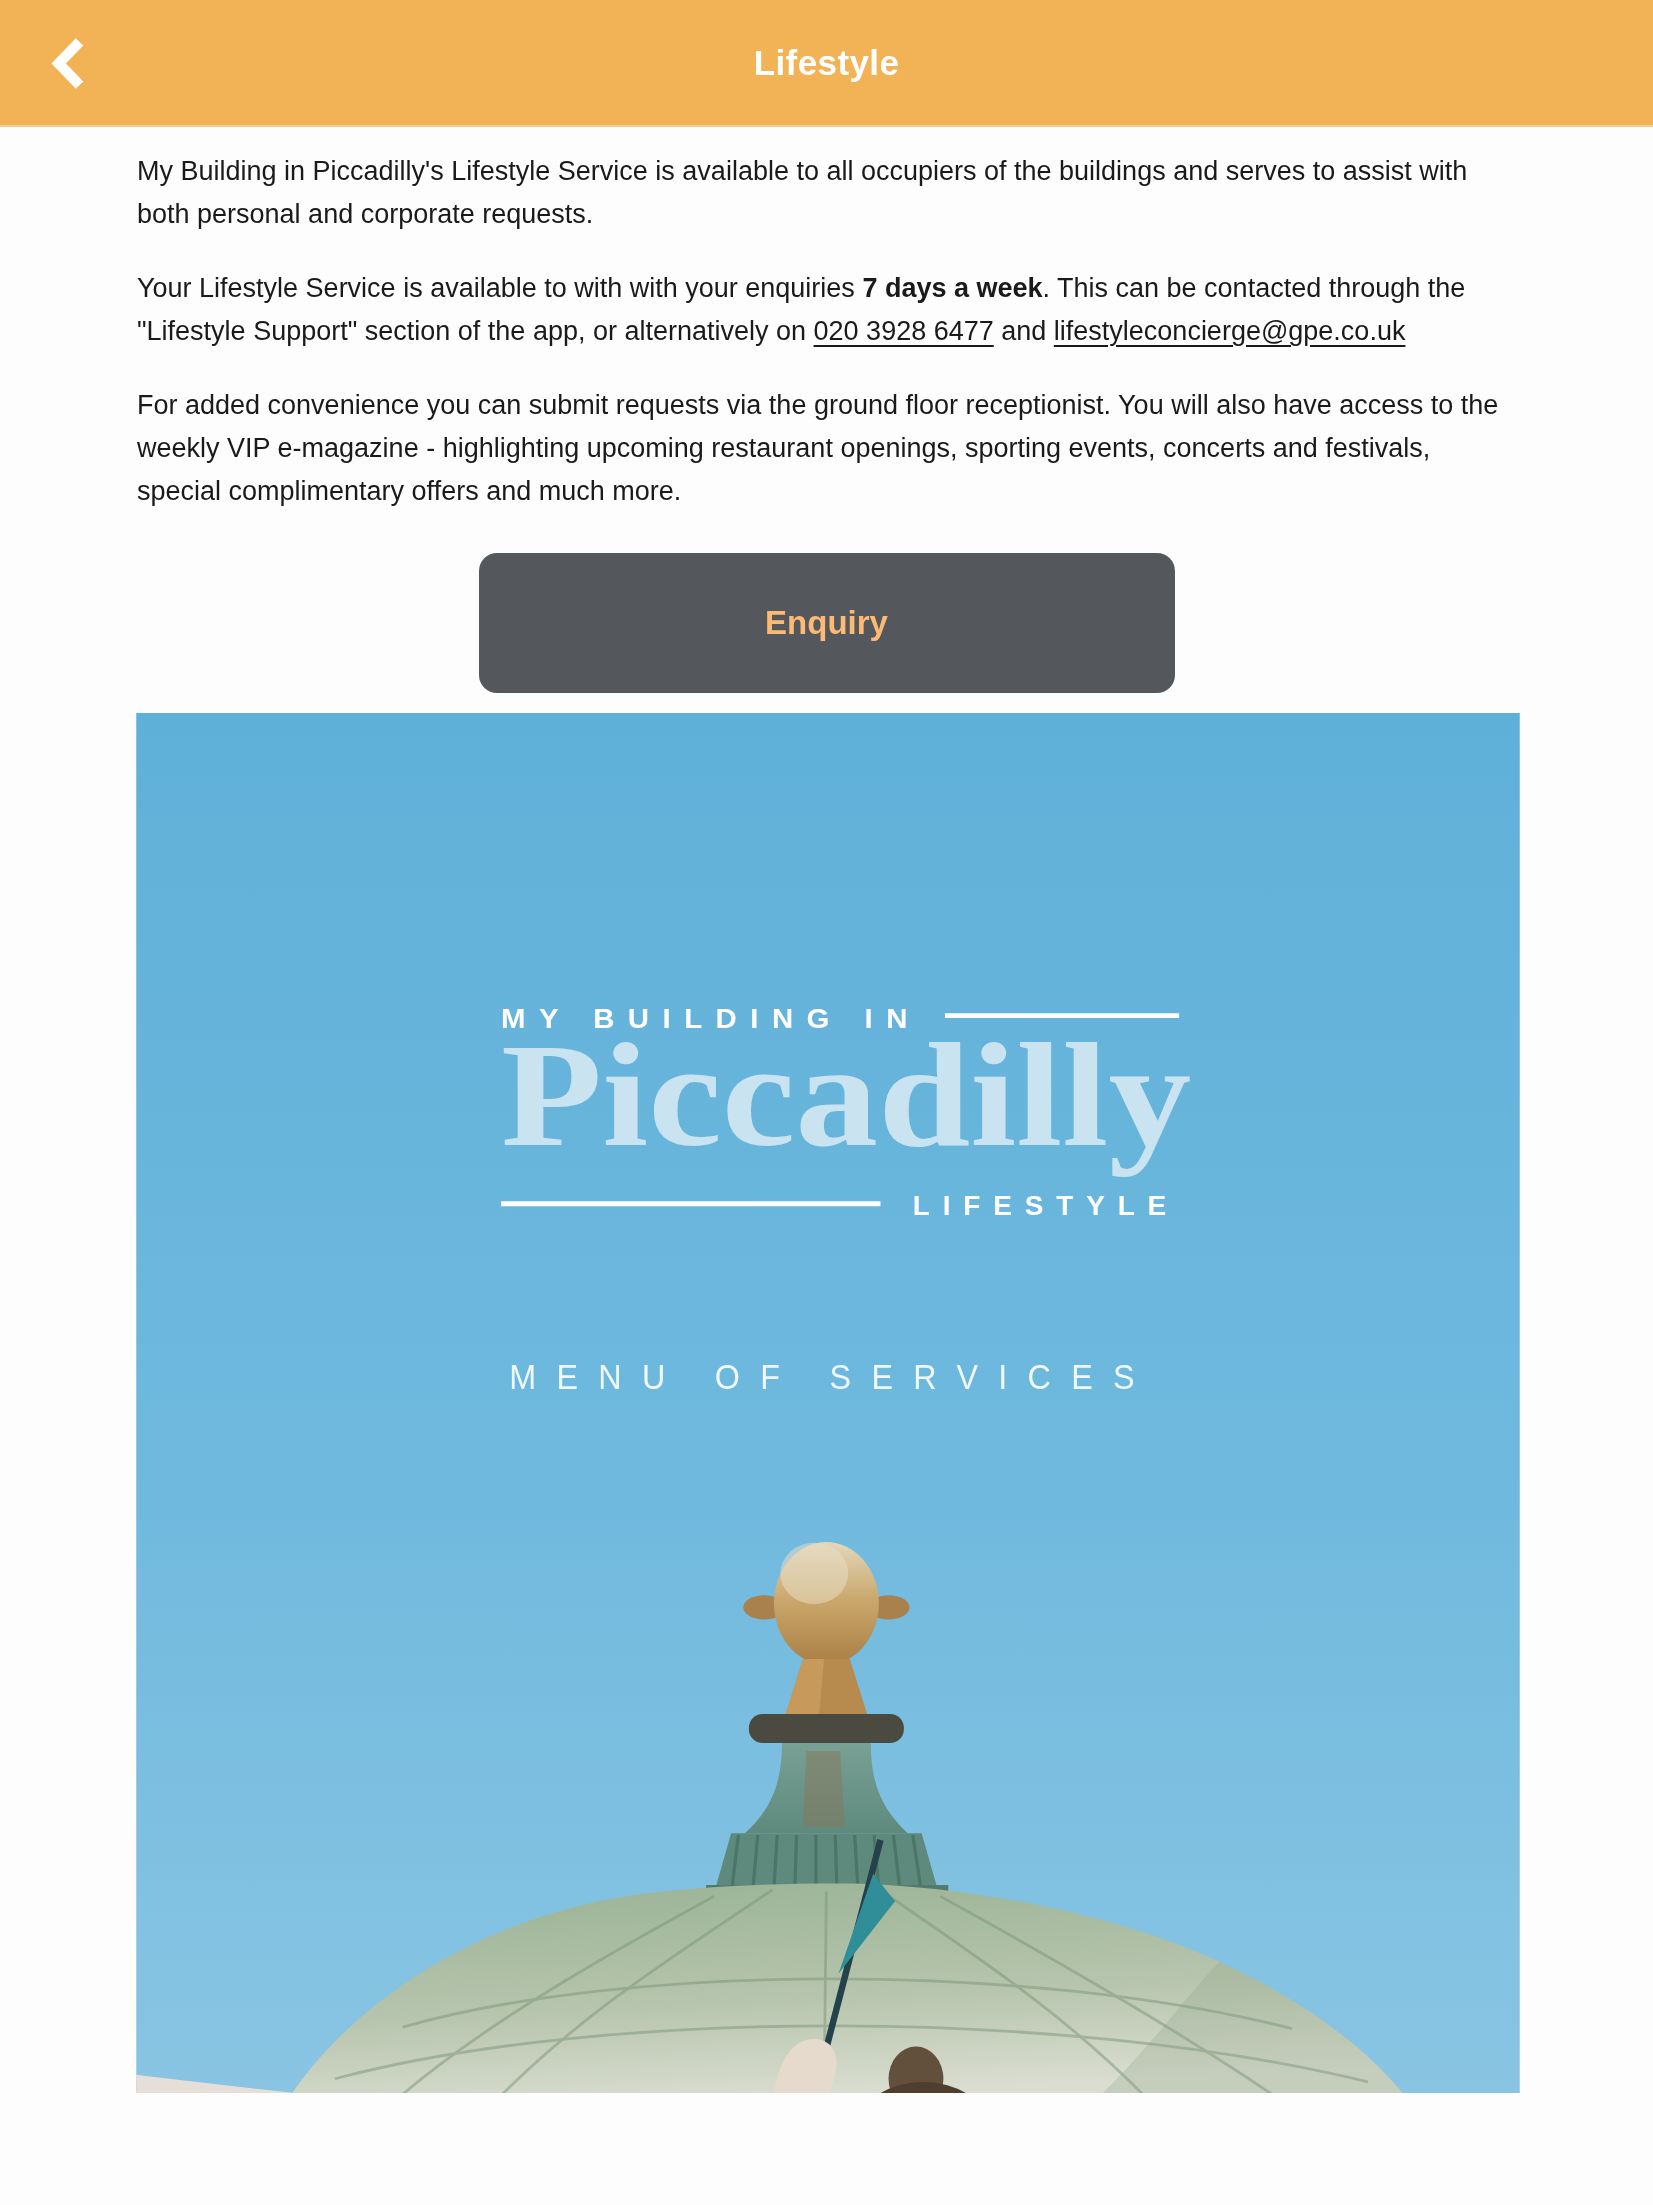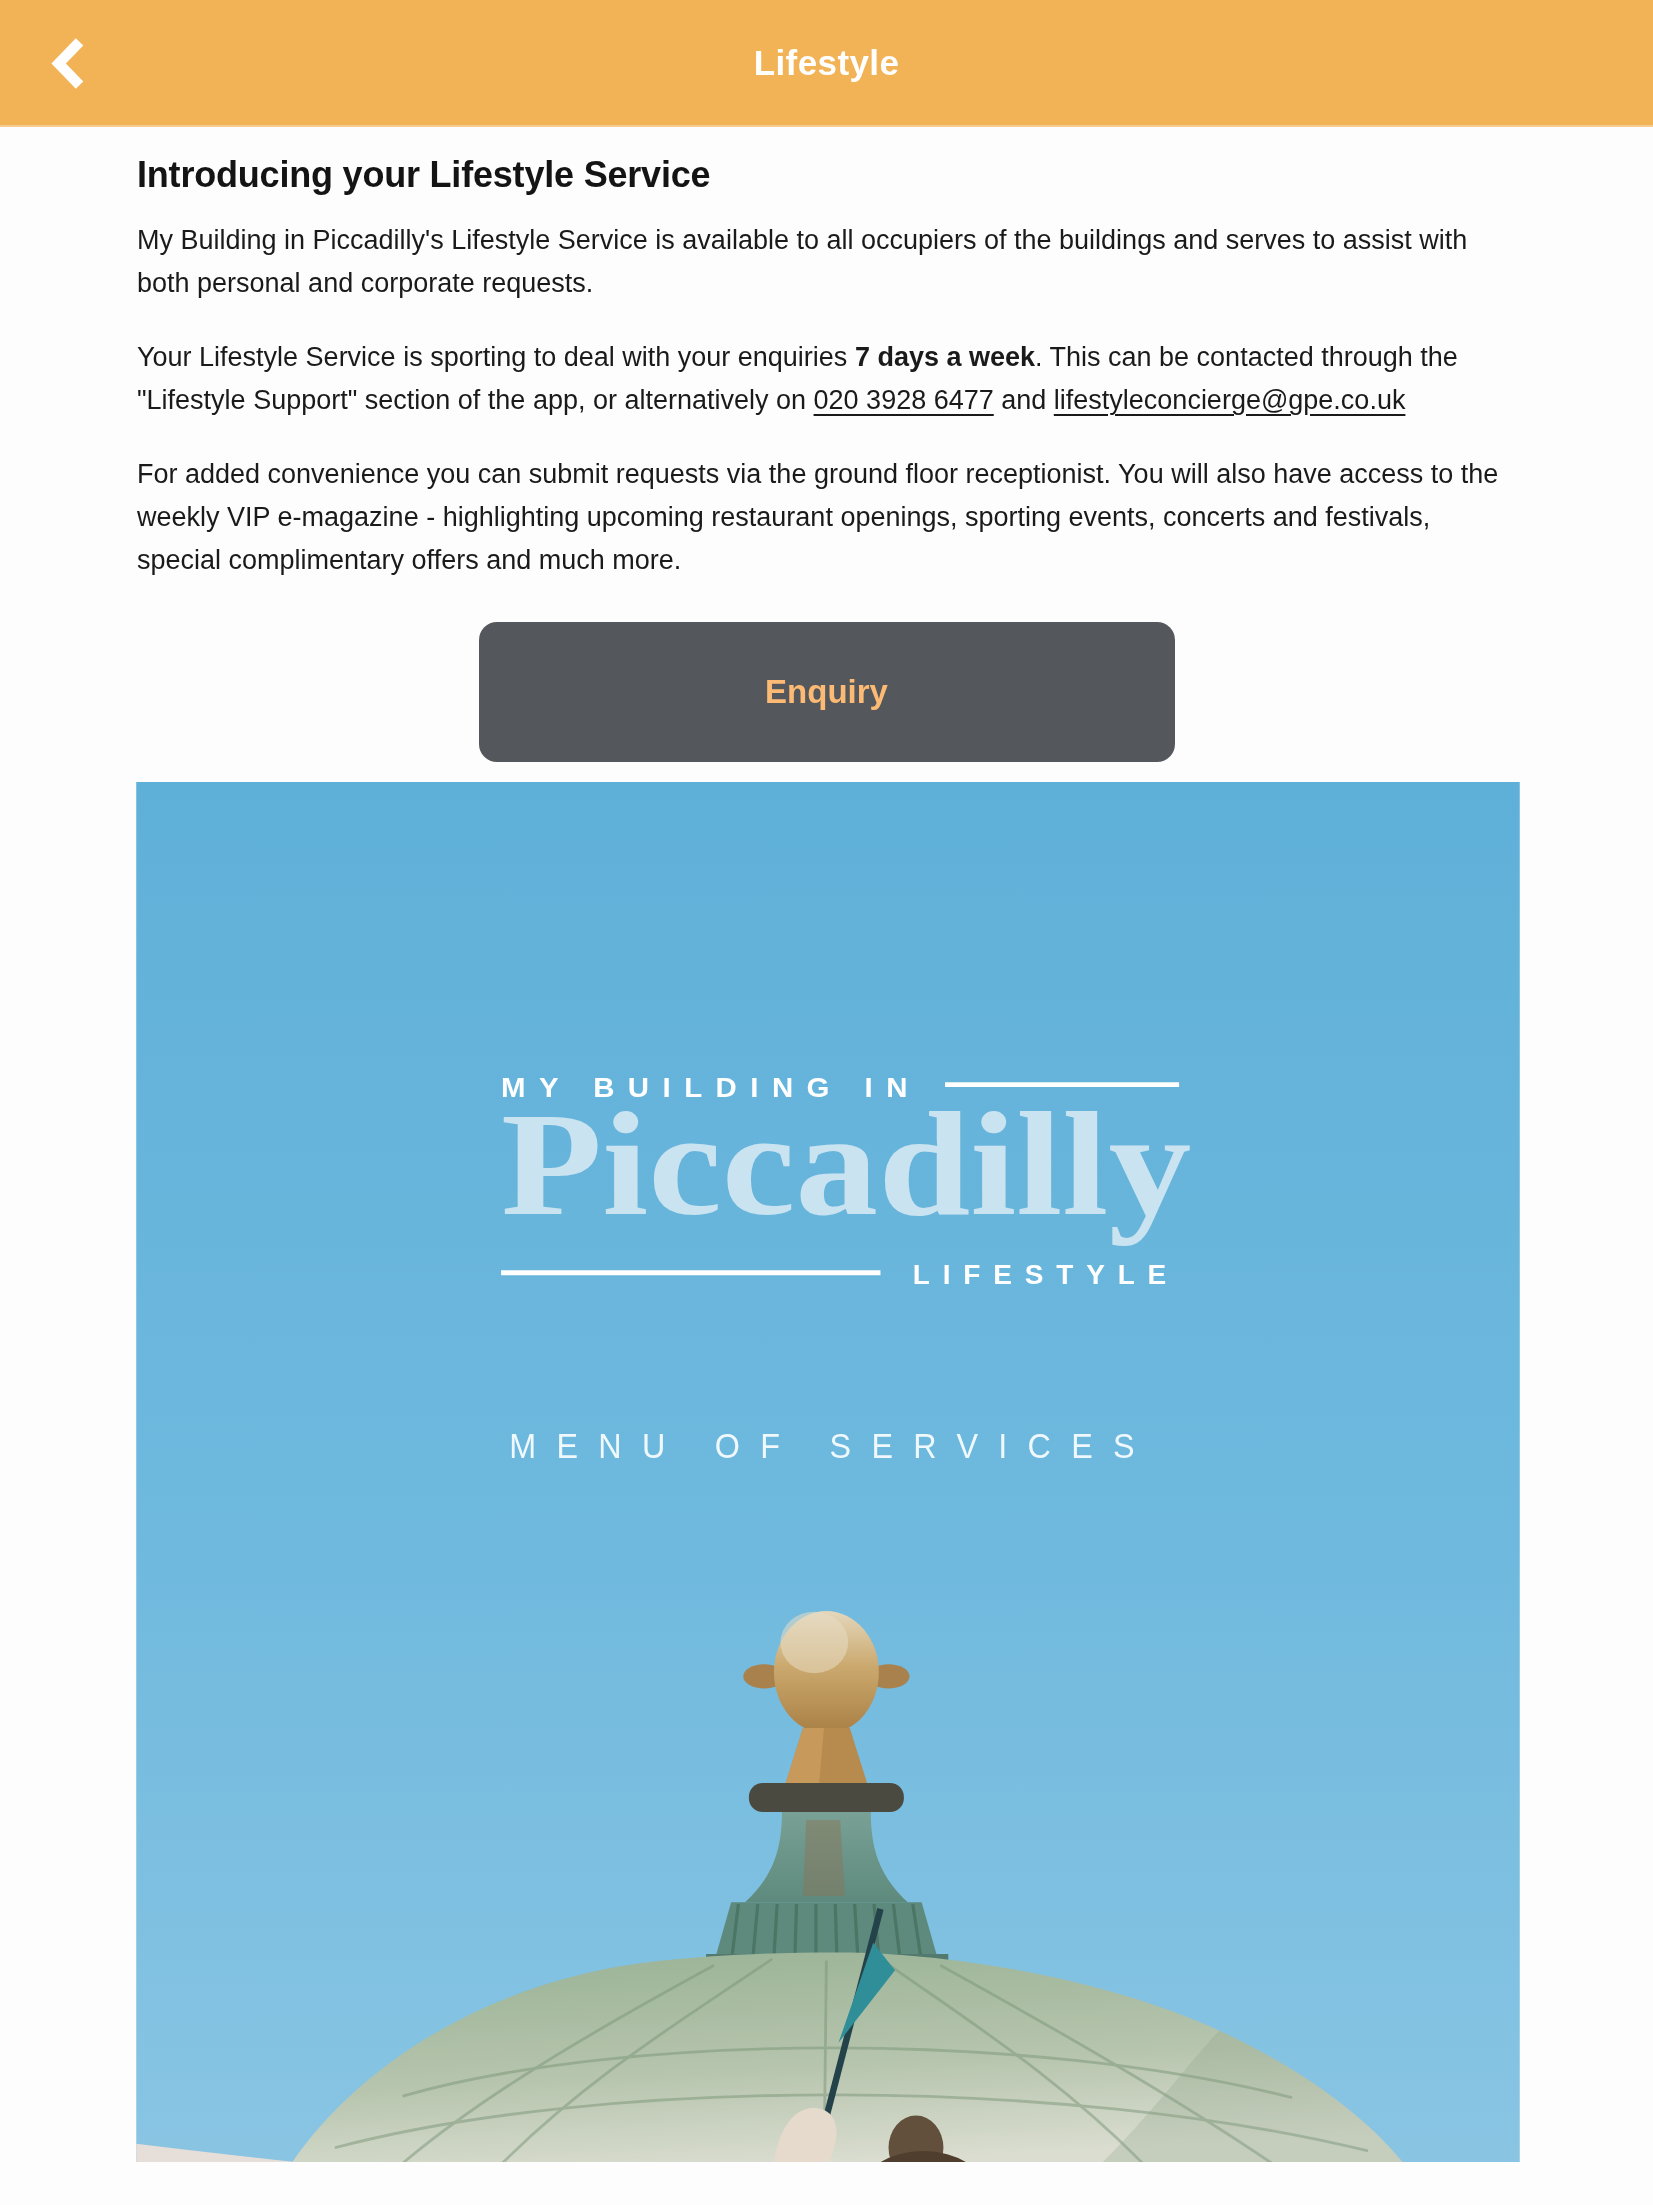--- a/index.html
+++ b/index.html
@@ -117,23 +117,22 @@
   <header class="app-header">
     <button class="back-btn" aria-label="Back">
       <svg width="37" height="53" viewBox="0 0 46 66">
         <polyline points="38,6 12,33 38,60" fill="none" stroke="#FFFFFF" stroke-width="13" stroke-linecap="butt" stroke-linejoin="miter"></polyline>
       </svg>
     </button>
     <div class="app-title">Lifestyle</div>
   </header>
 
   <main class="content">
-    <h1>Introducing your Lifestyle Service</h1>
     <p class="p1">My Building in Piccadilly's Lifestyle Service is available to all occupiers of the buildings and serves to assist with both personal and corporate requests.</p>
-    <p class="p2"><span>Your Lifestyle Service is sporting to deal with your enquiries </span><span class="bold">7 days a week</span><span>. This can be contacted through the "Lifestyle Support" section of the app, or alternatively on </span><a href="#">020 3928 6477</a><span> and </span><a href="#">lifestyleconcierge@gpe.co.uk</a></p>
+    <p class="p2"><span>Your Lifestyle Service is available to with with your enquiries </span><span class="bold">7 days a week</span><span>. This can be contacted through the "Lifestyle Support" section of the app, or alternatively on </span><a href="#">020 3928 6477</a><span> and </span><a href="#">lifestyleconcierge@gpe.co.uk</a></p>
     <p class="p3">For added convenience you can submit requests via the ground floor receptionist. You will also have access to the weekly VIP e-magazine - highlighting upcoming restaurant openings, sporting events, concerts and festivals, special complimentary offers and much more.</p>
   </main>
 
   <button class="enquiry-btn">Enquiry</button>
 
   <div class="hero">
     <svg width="1384" height="1394" viewBox="0 0 1714 1727">
       <defs>
         <linearGradient id="sky" x1="0" y1="0" x2="0" y2="1">
           <stop offset="0" stop-color="#5FB0D9"></stop>

